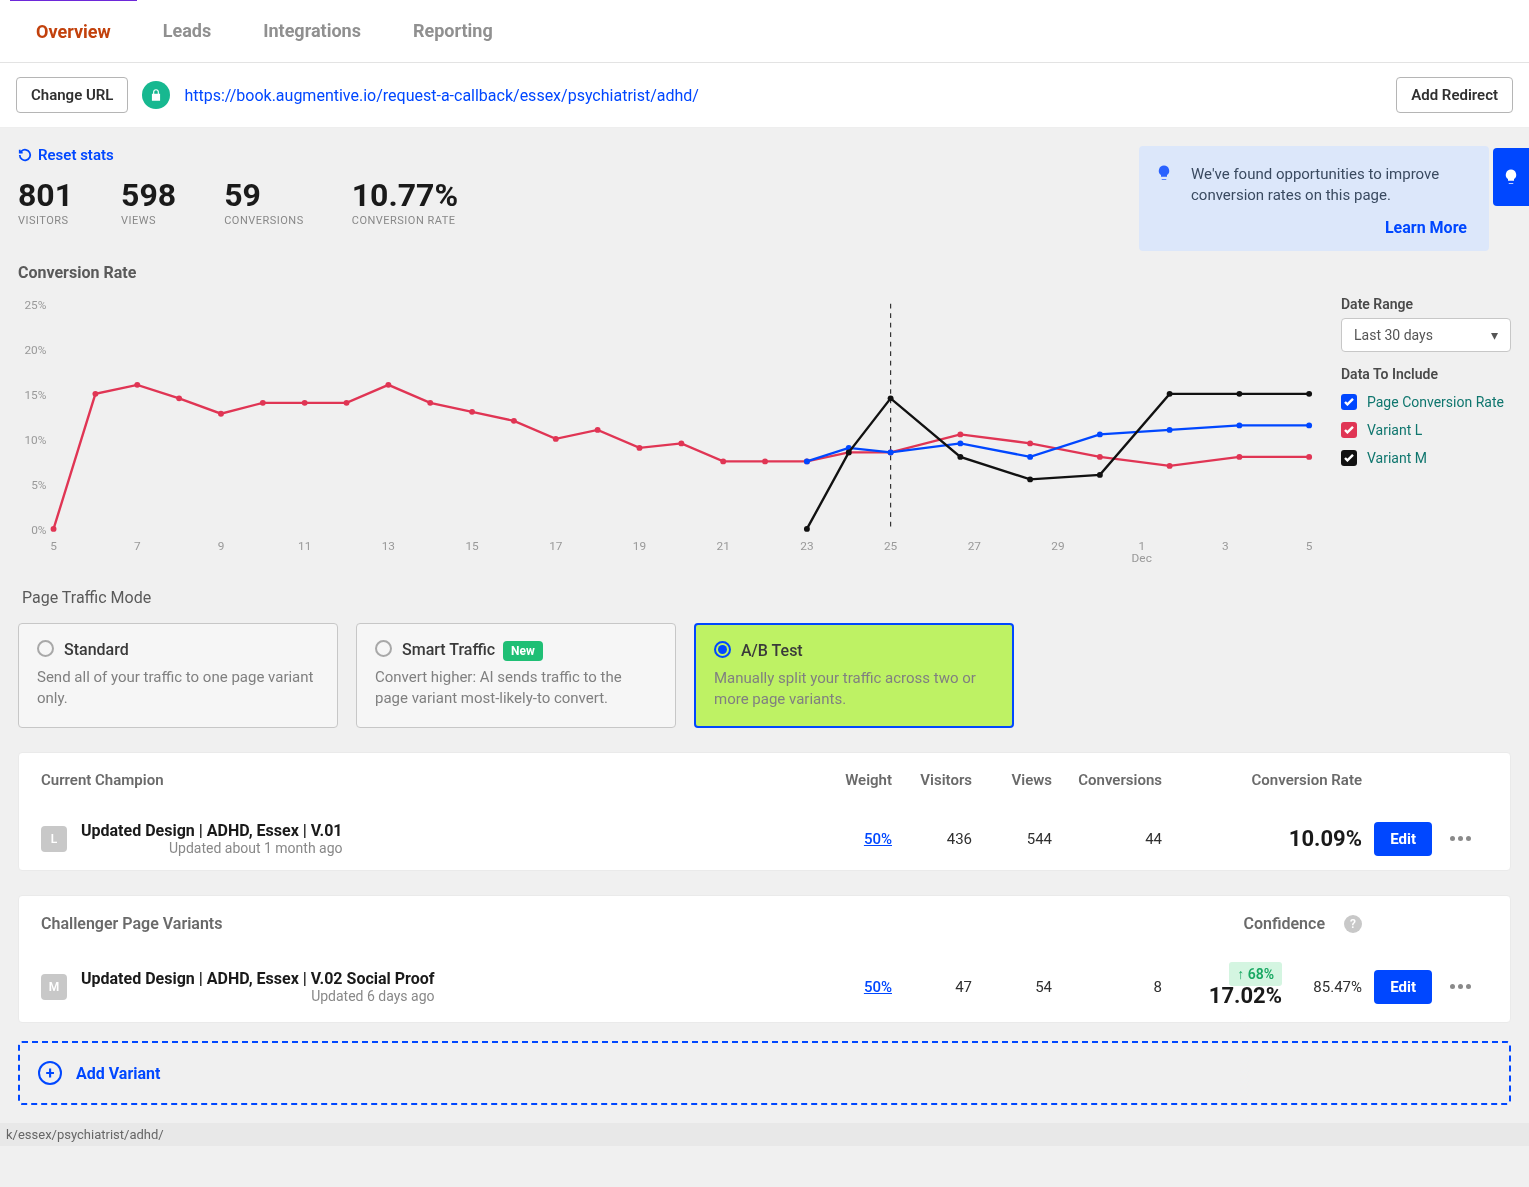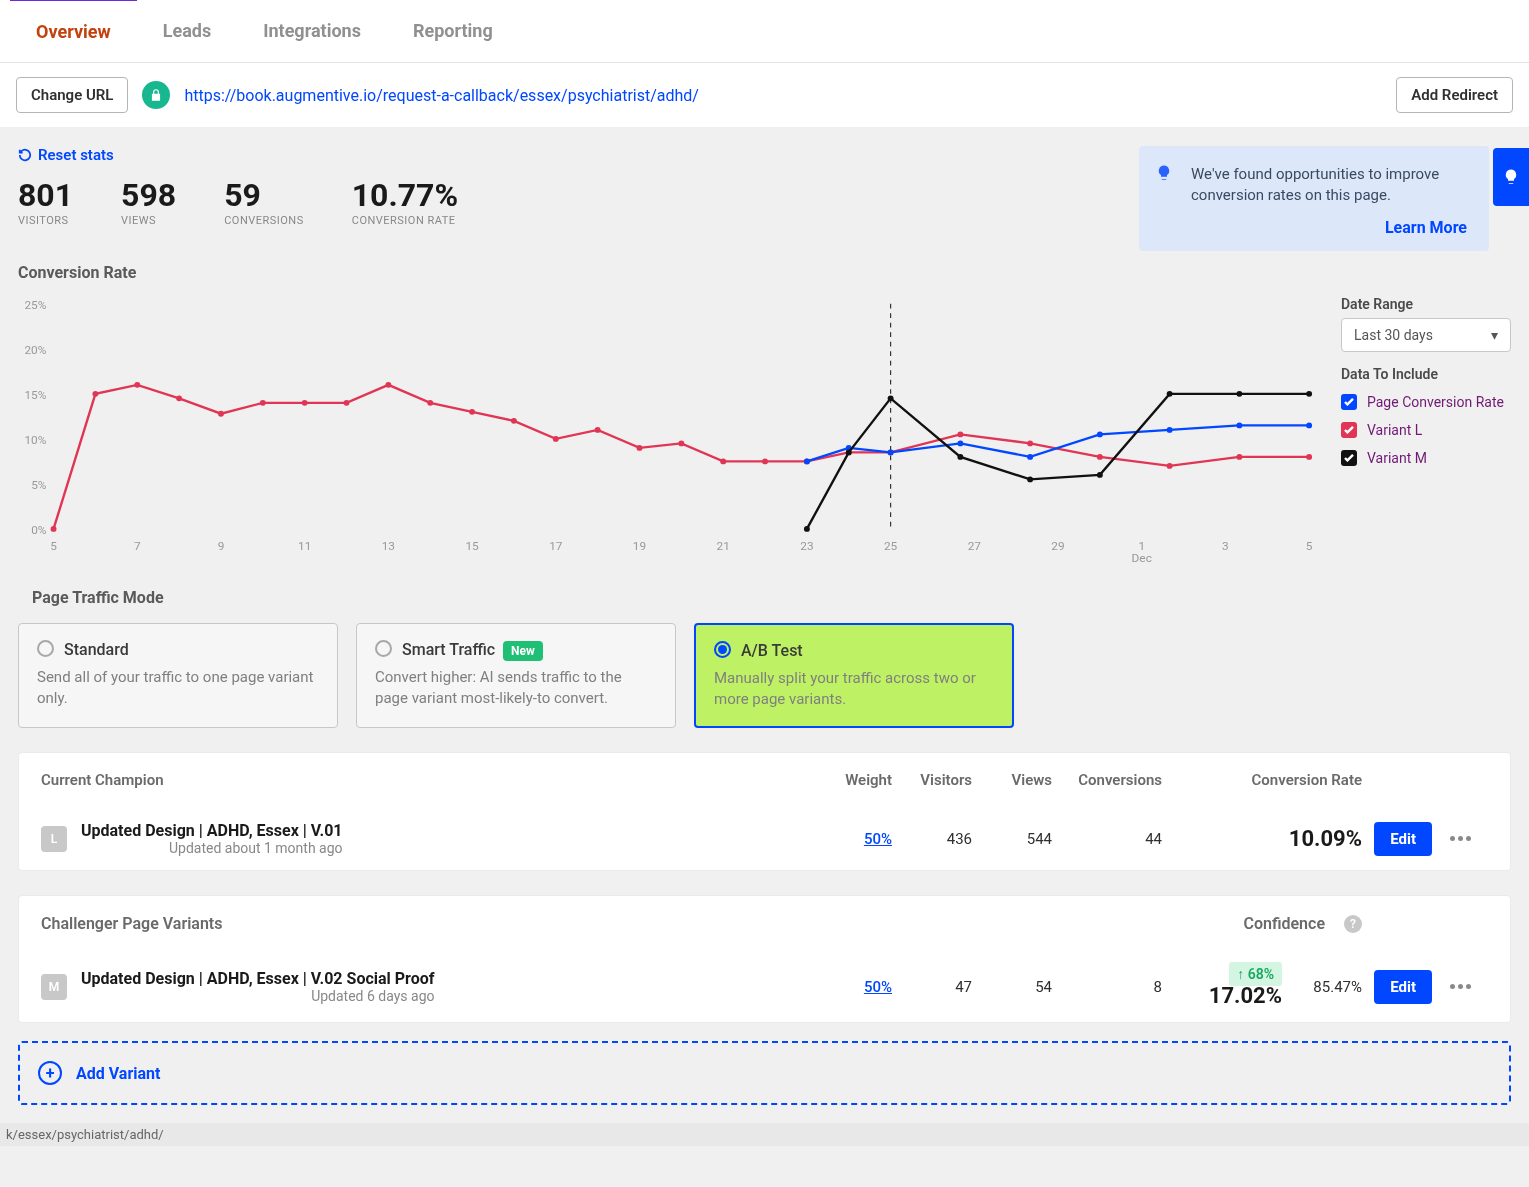--- a/index.html
+++ b/index.html
@@ -22,24 +22,24 @@
 .insight .bulb{position:absolute;left:16px;top:18px;color:#2a62ff}
 .insight p{color:#3a4a60;font-size:15px;line-height:1.4}
 .insight a{color:#0047ff;font-weight:700;text-decoration:none;float:right;margin-top:12px}
 .sidetab{position:absolute;right:0;top:20px;background:#0047ff;width:36px;height:58px;border-radius:4px 0 0 4px;display:flex;align-items:center;justify-content:center}
 .chart-title{margin-top:36px;font-size:16px;font-weight:700;color:#5a5a5a}
 .chart-wrap{display:flex;gap:20px;margin-top:10px;background:transparent}
 .chart-svg{flex:1}
 .legend{width:170px;padding-top:4px}
 .legend-h{font-size:14px;font-weight:600;color:#4a4a4a;margin-bottom:6px}
 .date-select{border:1px solid #c7c7c7;background:#fff;padding:8px 12px;border-radius:4px;width:100%;display:flex;justify-content:space-between;align-items:center;font-size:14px;color:#555;cursor:pointer;margin-bottom:14px}
-.legend-item{display:flex;align-items:flex-start;gap:10px;margin:12px 0;font-size:14px;color:#701a75}
+.legend-item{display:flex;align-items:flex-start;gap:10px;margin:12px 0;font-size:14px;color:#0f766e}
 .cb{width:16px;height:16px;border-radius:3px;display:inline-flex;align-items:center;justify-content:center}
 .cb svg{stroke:#fff;stroke-width:3;fill:none}
-.section-h{font-size:16px;font-weight:700;color:#5a5a5a;margin:24px 14px 16px}
+.section-h{font-size:16px;font-weight:400;color:#5a5a5a;margin:24px 4px 16px}
 .mode-grid{display:flex;gap:18px}
 .mode-card{flex:1;max-width:320px;border:1px solid #c7c7c7;padding:16px 18px;border-radius:4px;position:relative;cursor:pointer;background:#f6f6f6}
 .mode-card.active{border:2px solid #0047ff;background:#bef264}
 .radio{width:17px;height:17px;border:2px solid #a8a8a8;border-radius:50%;display:inline-block;vertical-align:top;margin-right:10px;position:relative}
 .radio.checked{border-color:#0047ff}
 .radio.checked::after{content:"";position:absolute;inset:2px;border-radius:50%;background:#0047ff}
 .mode-title{font-size:16px;font-weight:500;color:#3a3a3a;display:inline}
 .mode-desc{color:#808080;font-size:15px;margin-top:8px;line-height:1.4}
 .pill-new{background:#1fbf75;color:#fff;font-size:12px;font-weight:700;padding:3px 8px;border-radius:4px;margin-left:8px}
 .table{background:#fff;border-radius:4px;margin-top:24px;border:1px solid #eaeaea}

